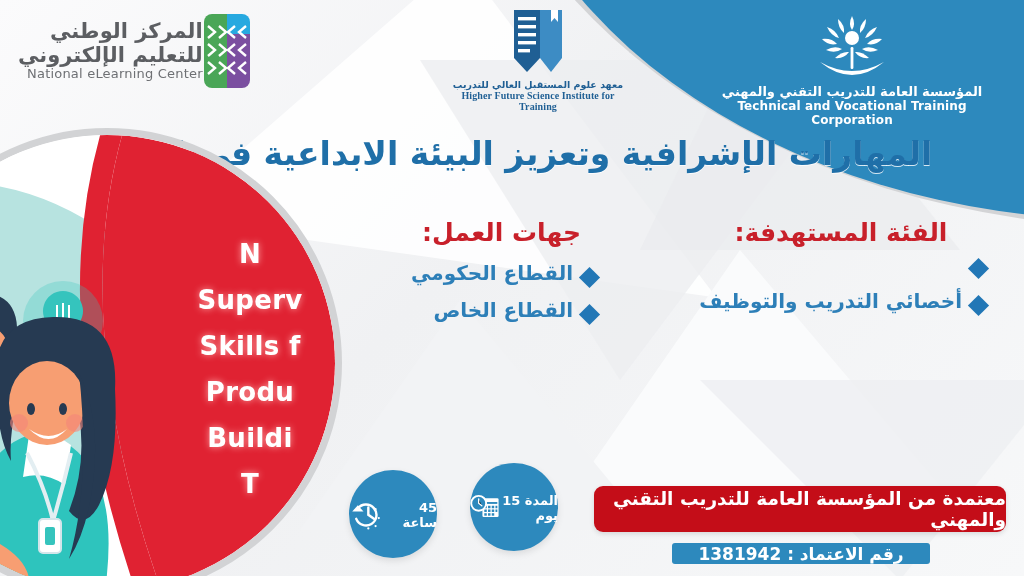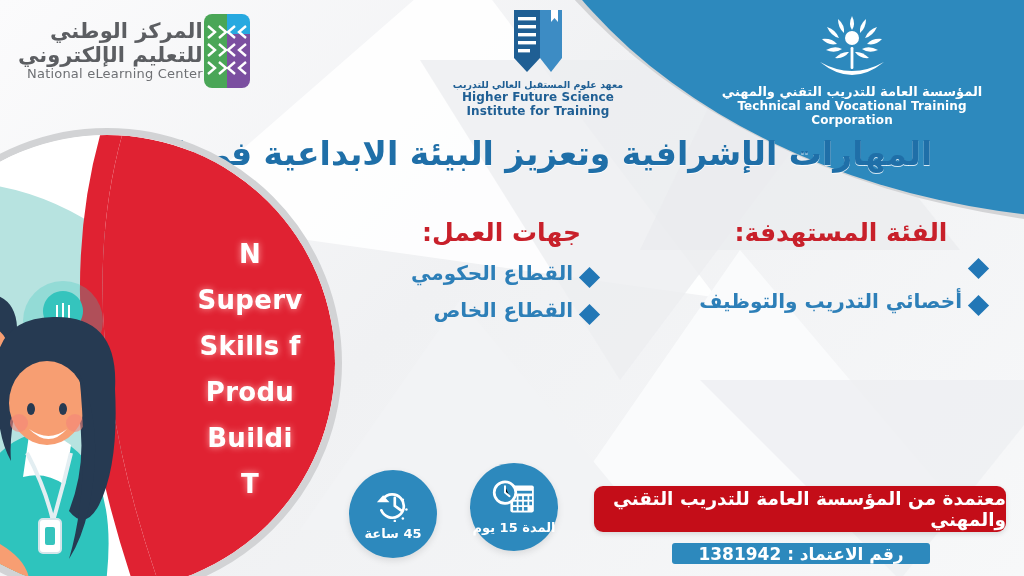--- a/index.html
+++ b/index.html
@@ -56,21 +56,21 @@
   
   .logo-nelc { position:absolute; top:14px; left:18px; display:flex; align-items:center; gap:1px; }
   .nelc-text { text-align:right; line-height:1.12; }
   .nelc-ar { font-size:21px; font-weight:700; color:#5c5e62; letter-spacing:.4px; }
   .nelc-en { font-size:13px; color:#6e7074; letter-spacing:.2px; }
   .nelc-mark { width:46px; height:74px; flex:0 0 auto; }
 
   .logo-hfsi { position:absolute; top:6px; left:443px; width:190px; text-align:center; }
   .hfsi-mark { margin:0 auto; display:block; }
   .hfsi-ar { font-size:9.5px; color:#1f5f94; font-weight:700; margin-top:3px; letter-spacing:.2px; }
-  .hfsi-en { font-size:12px; color:#1f5f94; font-weight:700; letter-spacing:.1px; }
+  .hfsi-en { font-size:10px; color:#1f5f94; font-weight:700; letter-spacing:.1px;font-family:Liberation Serif, serif; }
 
   .logo-tvtc { position:absolute; top:14px; right:22px; width:300px; text-align:center; color:#fff; }
   .tvtc-mark { margin:0 auto 4px; display:block; }
   .tvtc-ar { font-size:13px; font-weight:700; letter-spacing:.2px; }
   .tvtc-en { font-size:12px; font-weight:600; letter-spacing:.1px; }
 
   
   .main-title {
     position:absolute; top:134px; left:0; width:1024px;
     text-align:center; direction:rtl;
@@ -113,21 +113,21 @@
     position:absolute; left:296px; top:96px; width:150px;
     text-align:center; color:#fff; font-weight:700; font-size:26px;
     line-height:46px; letter-spacing:.3px;
     text-shadow:0 0 7px rgba(255,170,170,.95);
     white-space:nowrap;
   }
 
   
   .badge {
     position:absolute; width:88px; height:88px; border-radius:50%;
-    background:#2d89bd; color:#fff; display:flex; flex-direction:column;
+    background:#2d89bd; color:#fff; display:flex; flex-direction:row;
     align-items:center; justify-content:center; gap:2px;
     box-shadow:0 3px 7px rgba(0,0,0,.10);
   }
   .badge .b-label { font-size:13px; font-weight:700; direction:rtl; margin-top:2px; }
   .badge-hours { left:349px; top:470px; }
   .badge-days  { left:470px; top:463px; }
 
   
   .red-banner {
     position:absolute; left:594px; top:486px; width:412px; height:46px;

